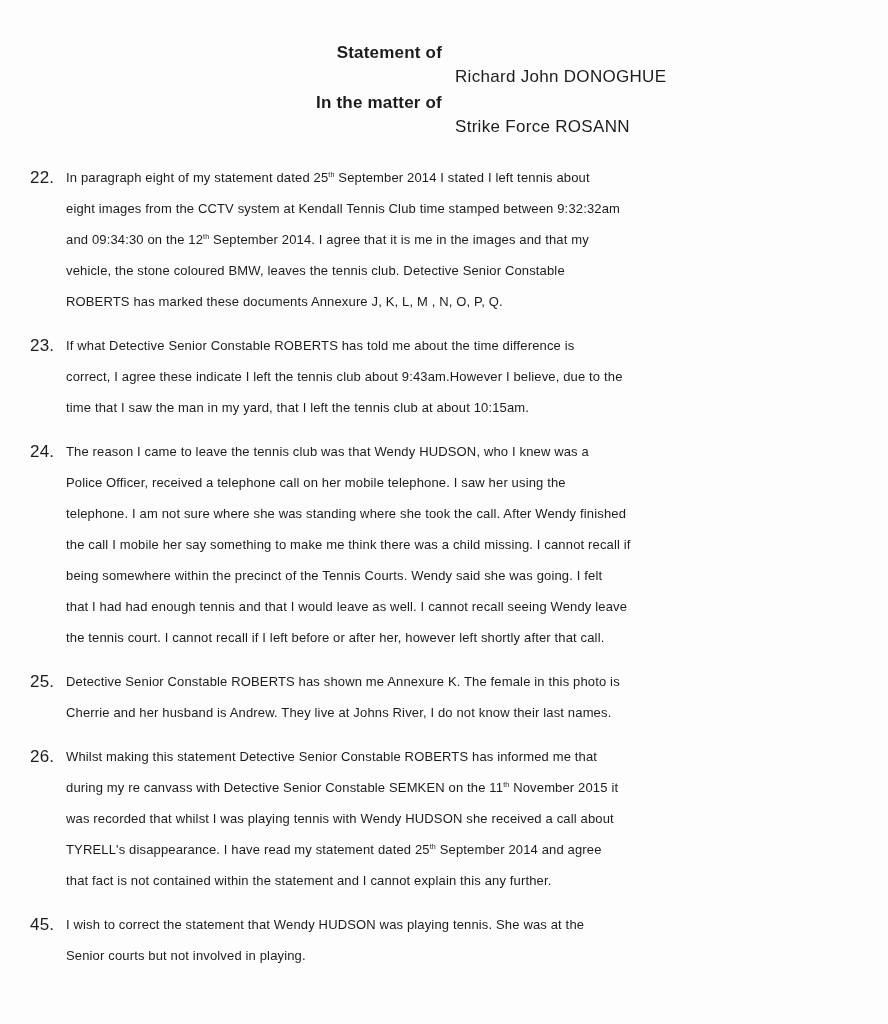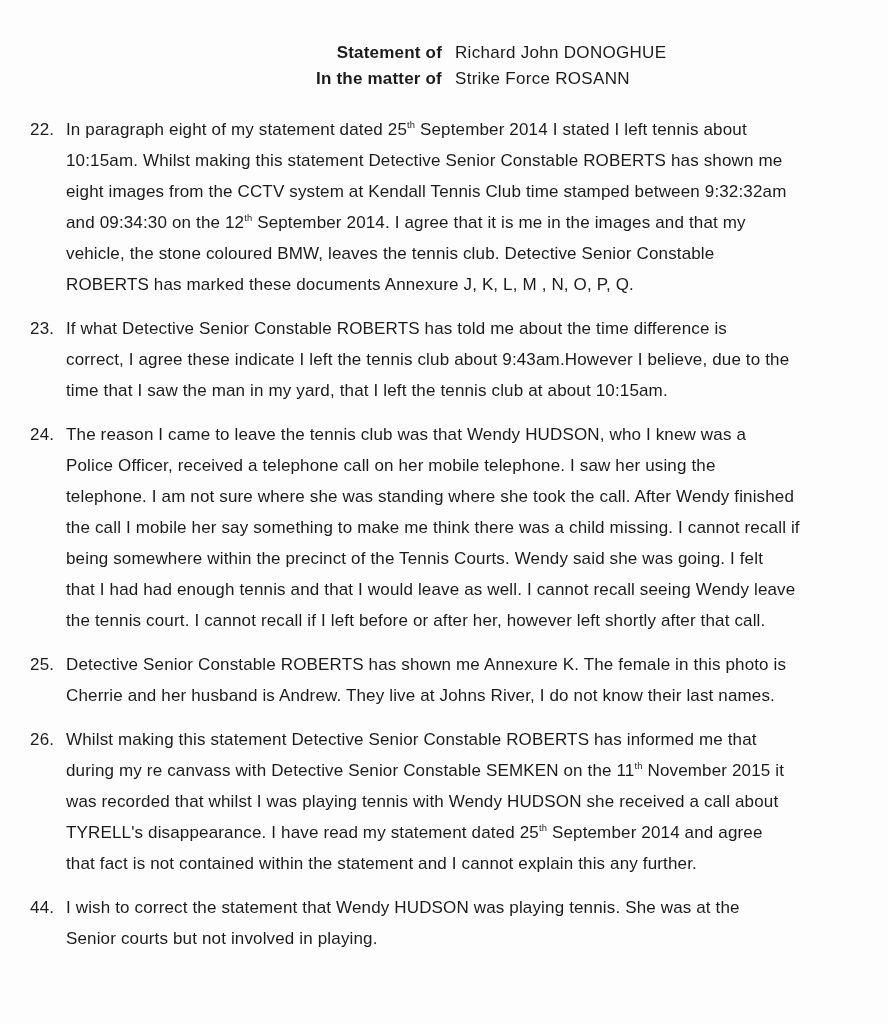--- a/index.html
+++ b/index.html
@@ -20,32 +20,32 @@
   }
   
   .hdr { margin-bottom: 22px; }
   .hdr-row { display: flex; line-height: 26px; font-size: 17px; }
   .hdr-label {
     width: 412px;
     text-align: right;
     font-weight: bold;
     letter-spacing: 0.2px;
   }
-  .hdr-value { margin-left: 13px; letter-spacing: 0.3px; }
+  .hdr-value { margin-left: 13px; letter-spacing: 0.3px; margin-top: 24px; }
   
   .para { display: flex; margin-bottom: 13px; }
   .pnum {
     flex: 0 0 36px;
     font-size: 17px;
     line-height: 31px;
     letter-spacing: 0.2px;
   }
   .pbody { flex: 1 1 auto; }
   .pline {
-    font-size: 17px;
+    font-size: 13px;
     line-height: 31px;
     letter-spacing: 0.15px;
     white-space: nowrap;
   }
   sup {
     font-size: 0.55em;
     vertical-align: super;
     line-height: 0;
   }
 </style>
@@ -64,21 +64,20 @@
         <div class="hdr-label">In the matter of</div>
         <div class="hdr-value">Strike Force ROSANN</div>
       </div>
     </div>
 
     <div>
         <div class="para">
           <div class="pnum">22.</div>
           <div class="pbody">
             <div class="pline">In paragraph eight of my statement dated 25<sup>th</sup> September 2014 I stated I left tennis about</div>
-            <div class="pline">10:15am. Whilst making this statement Detective Senior Constable ROBERTS has shown me</div>
             <div class="pline">eight images from the CCTV system at Kendall Tennis Club time stamped between 9:32:32am</div>
             <div class="pline">and 09:34:30 on the 12<sup>th</sup> September 2014. I agree that it is me in the images and that my</div>
             <div class="pline">vehicle, the stone coloured BMW, leaves the tennis club. Detective Senior Constable</div>
             <div class="pline">ROBERTS has marked these documents Annexure J, K, L, M , N, O, P, Q.</div>
           </div>
         </div>
         <div class="para">
           <div class="pnum">23.</div>
           <div class="pbody">
             <div class="pline">If what Detective Senior Constable ROBERTS  has told me about the time difference  is</div>
@@ -109,21 +108,21 @@
           <div class="pnum">26.</div>
           <div class="pbody">
             <div class="pline">Whilst making this statement Detective Senior Constable ROBERTS has informed me that</div>
             <div class="pline">during my re canvass with Detective Senior Constable SEMKEN on the 11<sup>th</sup> November 2015 it</div>
             <div class="pline">was recorded that whilst I was playing tennis with Wendy HUDSON she received a call about</div>
             <div class="pline">TYRELL's disappearance. I have read my statement dated 25<sup>th</sup> September 2014 and agree</div>
             <div class="pline">that fact is not contained within the statement and I cannot explain this any further.</div>
           </div>
         </div>
         <div class="para">
-          <div class="pnum">44.</div>
+          <div class="pnum">45.</div>
           <div class="pbody">
             <div class="pline">I wish to correct the statement that Wendy HUDSON was playing tennis. She was at the</div>
             <div class="pline">Senior courts but not involved in playing.</div>
           </div>
         </div>
       </div>
 
   </div>
 </div>
 

